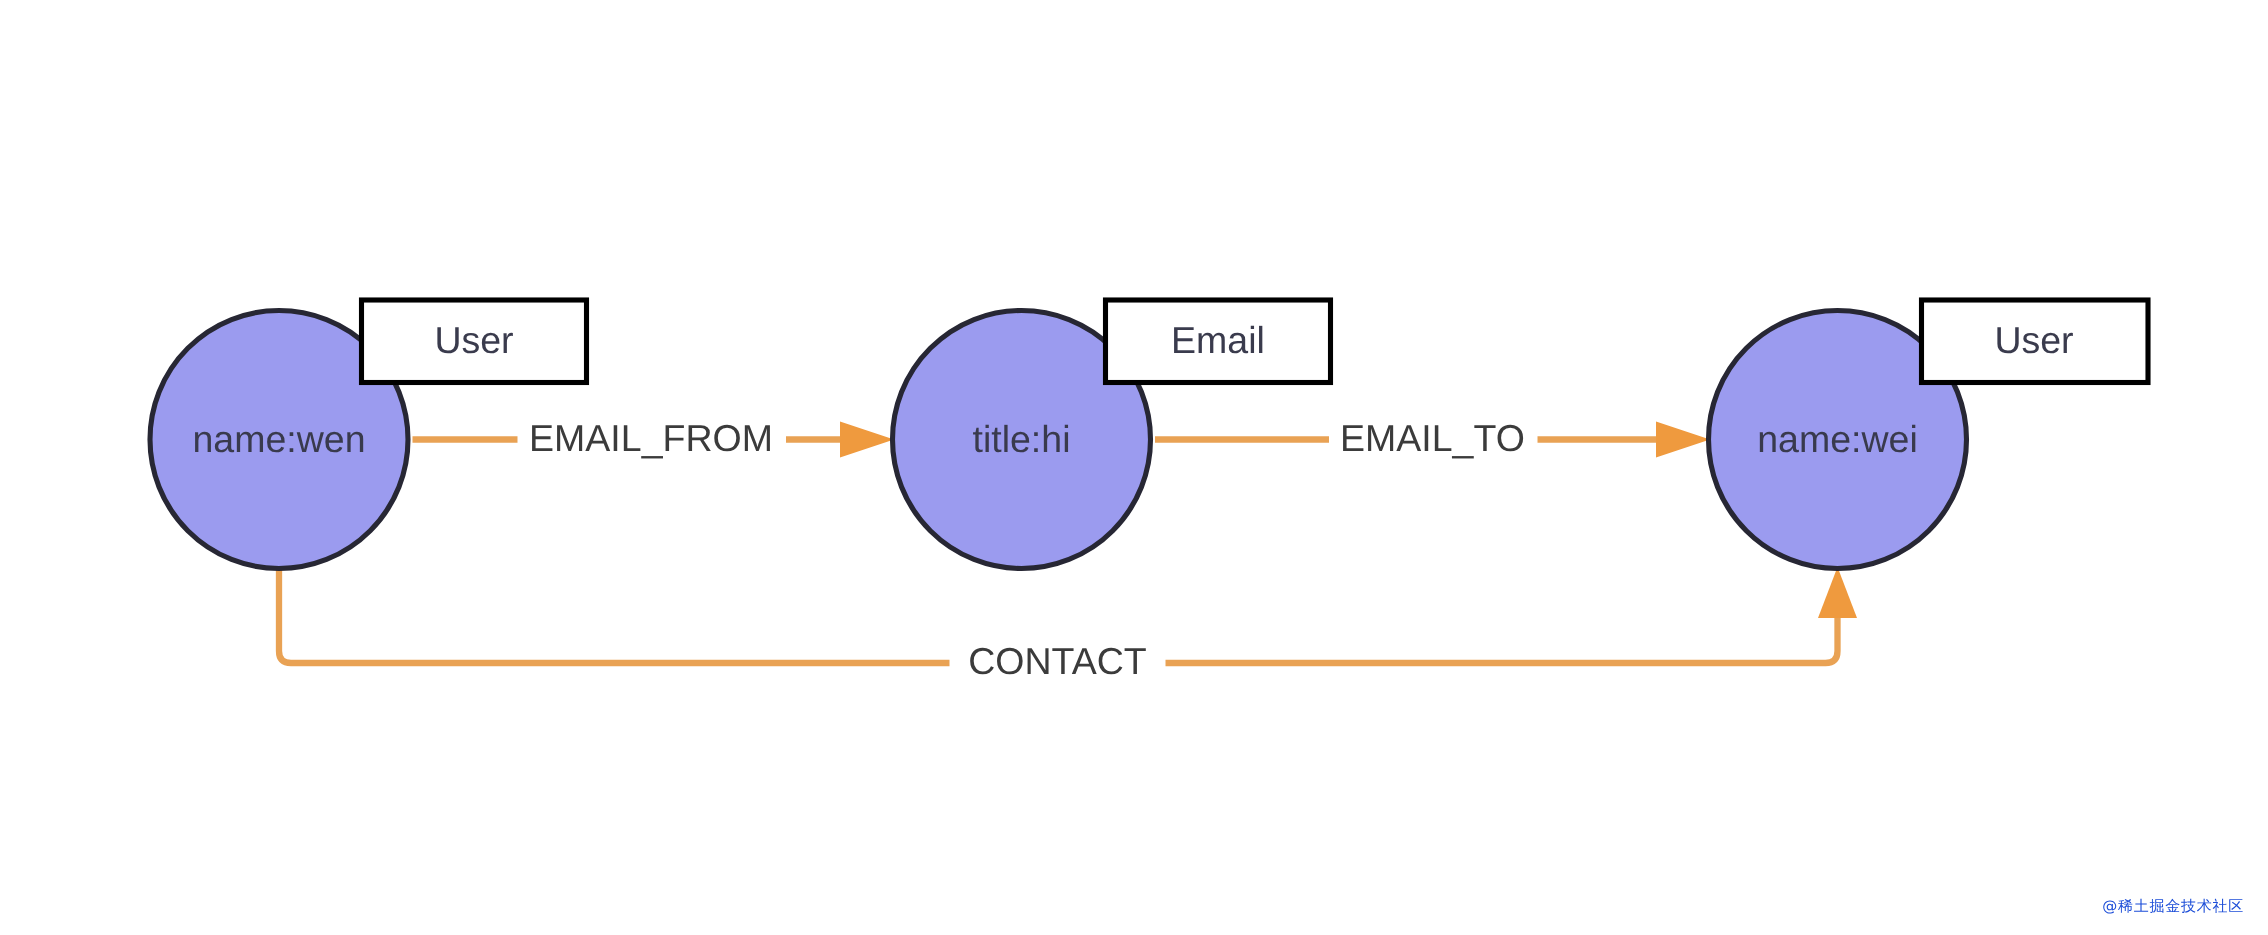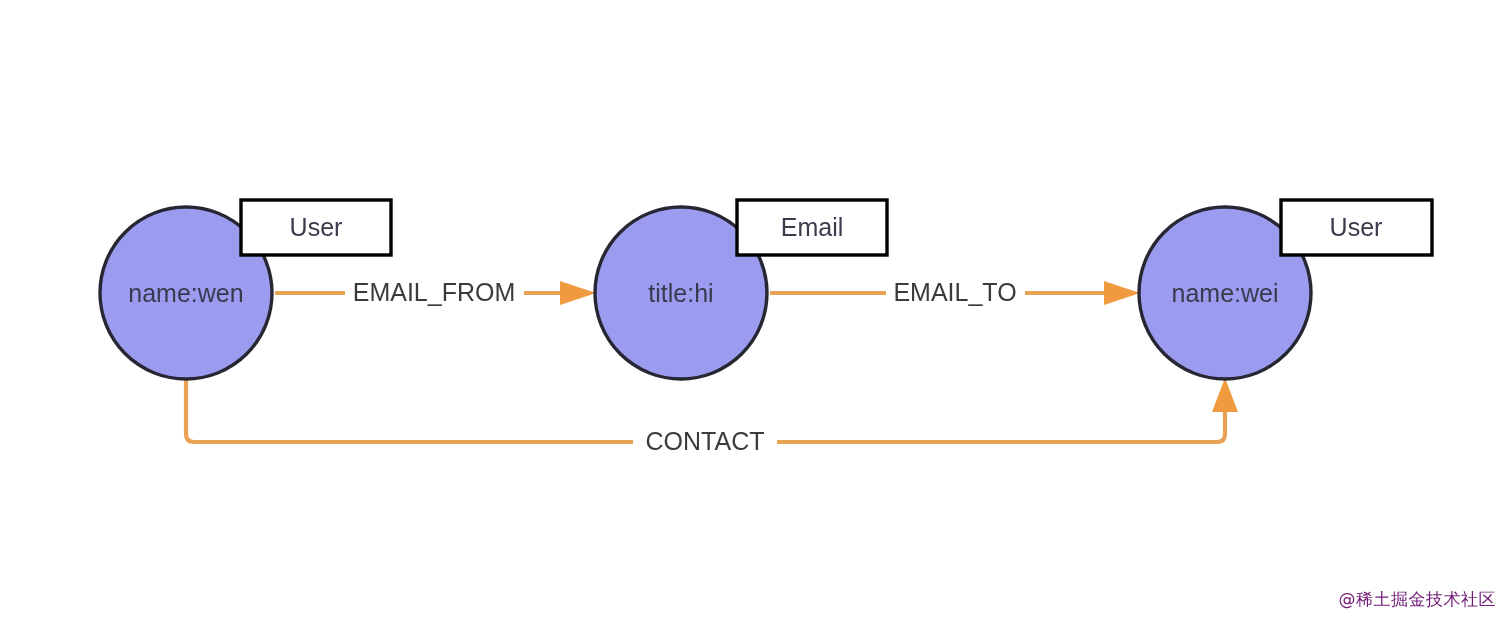--- a/index.html
+++ b/index.html
@@ -68,22 +68,22 @@
     dominant-baseline: middle;
   }
   .edge-text-bg {
     fill: #ffffff;
   }
   .watermark {
     position: absolute;
     right: 16px;
     bottom: 12px;
     font-family: "DejaVu Sans", sans-serif;
-    font-size: 17px;
-    color: #701a75;
+    font-size: 10px;
+    color: #1d4ed8;
     letter-spacing: 0.5px;
     white-space: nowrap;
     user-select: none;
   }
 </style>
 </head>
 <body>
 
 <div id="canvas">
 

